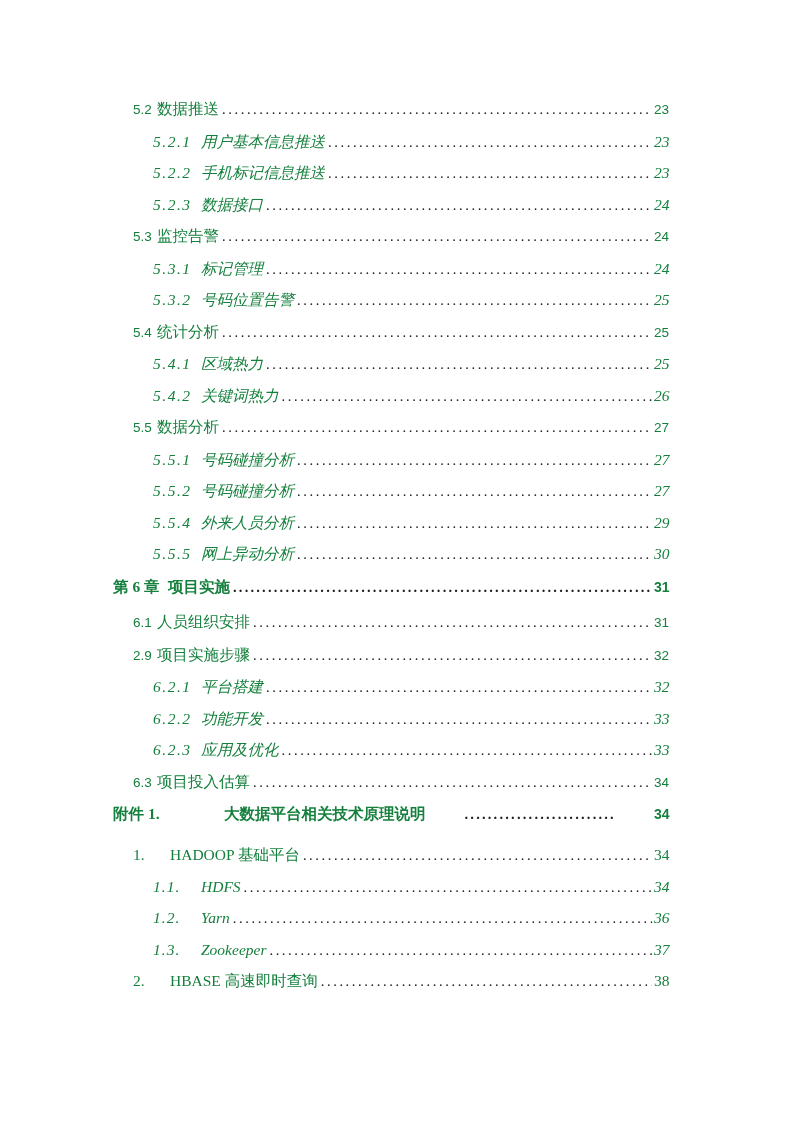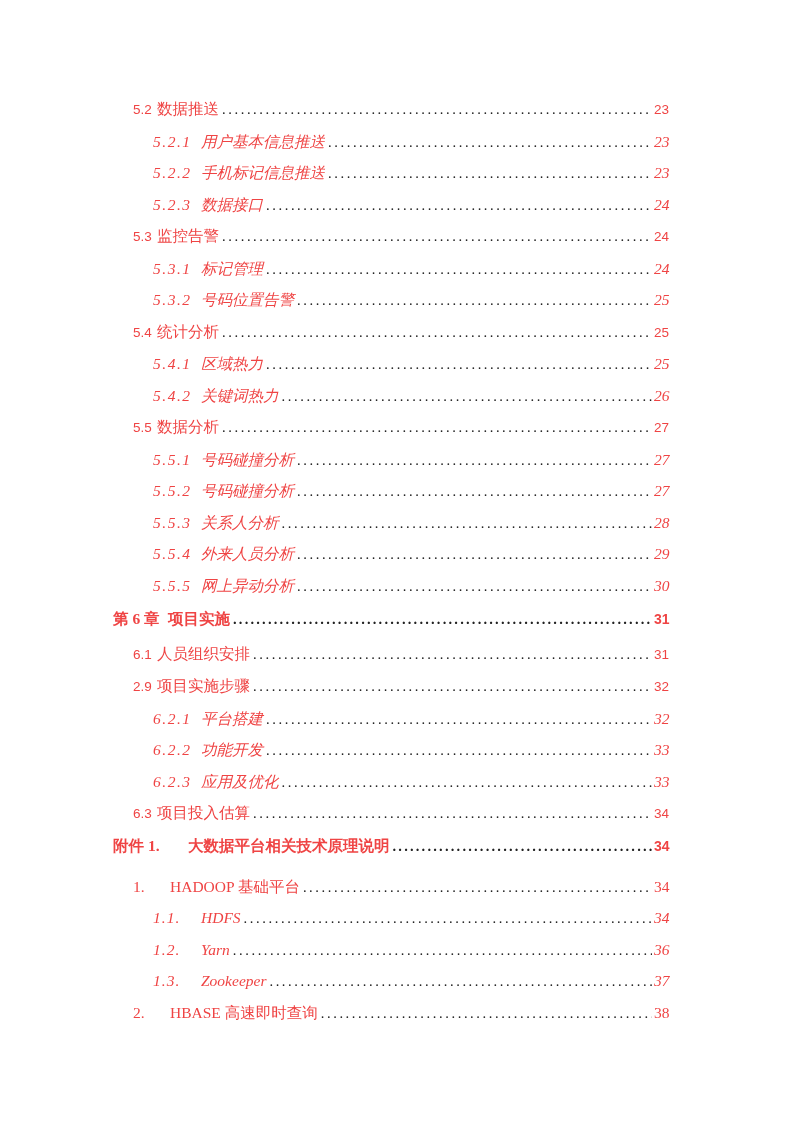--- a/index.html
+++ b/index.html
@@ -8,21 +8,21 @@
     background: #ffffff;
   }
   .sheet {
     position: relative;
     width: 793px;
     height: 1122px;
     background: #ffffff;
     box-sizing: border-box;
     padding: 101px 121px 0 113px;
     font-family: "Liberation Serif", serif;
-    color: #ef4444;
+    color: #15803d;
     overflow: hidden;
   }
   .toc { width: 100%; }
 
   .toc-row {
     display: flex;
     align-items: baseline;
     font-size: 15.5px;
     line-height: 16px;
     margin-bottom: 15.5px;
@@ -58,21 +58,21 @@
   .l3 .num { width: 48px; letter-spacing: 1.5px; }
   .l3 .pagenum { font-style: italic; }
 
   
   .chapter { font-weight: bold; margin-top: 17px; margin-bottom: 19px; }
   .chapter .num { width: 55px; }
   .chapter .dots::after { font-weight: bold; letter-spacing: 2.2px; }
   .chapter .pagenum { font-family: "Liberation Sans", sans-serif; font-size: 14px; }
 
   
-  .appendix { font-weight: bold; margin-top: 12px; margin-bottom: 25px; }
+  .appendix { font-weight: bold; margin-top: 12px; margin-bottom: 25px; gap: 36px; }
   .appendix .num { width: 75px; }
   .appendix .dots::after { font-weight: bold; letter-spacing: 2.2px; }
   .appendix .pagenum { font-family: "Liberation Sans", sans-serif; font-size: 14px; }
 
   
   .app1 { padding-left: 20px; }
   .app1 .num { width: 37px; }
 
   
   .app2 { padding-left: 40px; font-style: italic; }
@@ -156,26 +156,20 @@
     <span class="dots"></span>
     <span class="pagenum">27</span>
   </div>
       <div class="toc-row l3">
     <span class="num">5.5.2</span>
     <span class="label">号码碰撞分析</span>
     <span class="dots"></span>
     <span class="pagenum">27</span>
   </div>
       <div class="toc-row l3">
-    <span class="num">5.5.3</span>
-    <span class="label">关系人分析</span>
-    <span class="dots"></span>
-    <span class="pagenum">28</span>
-  </div>
-      <div class="toc-row l3">
     <span class="num">5.5.4</span>
     <span class="label">外来人员分析</span>
     <span class="dots"></span>
     <span class="pagenum">29</span>
   </div>
       <div class="toc-row l3">
     <span class="num">5.5.5</span>
     <span class="label">网上异动分析</span>
     <span class="dots"></span>
     <span class="pagenum">30</span>

